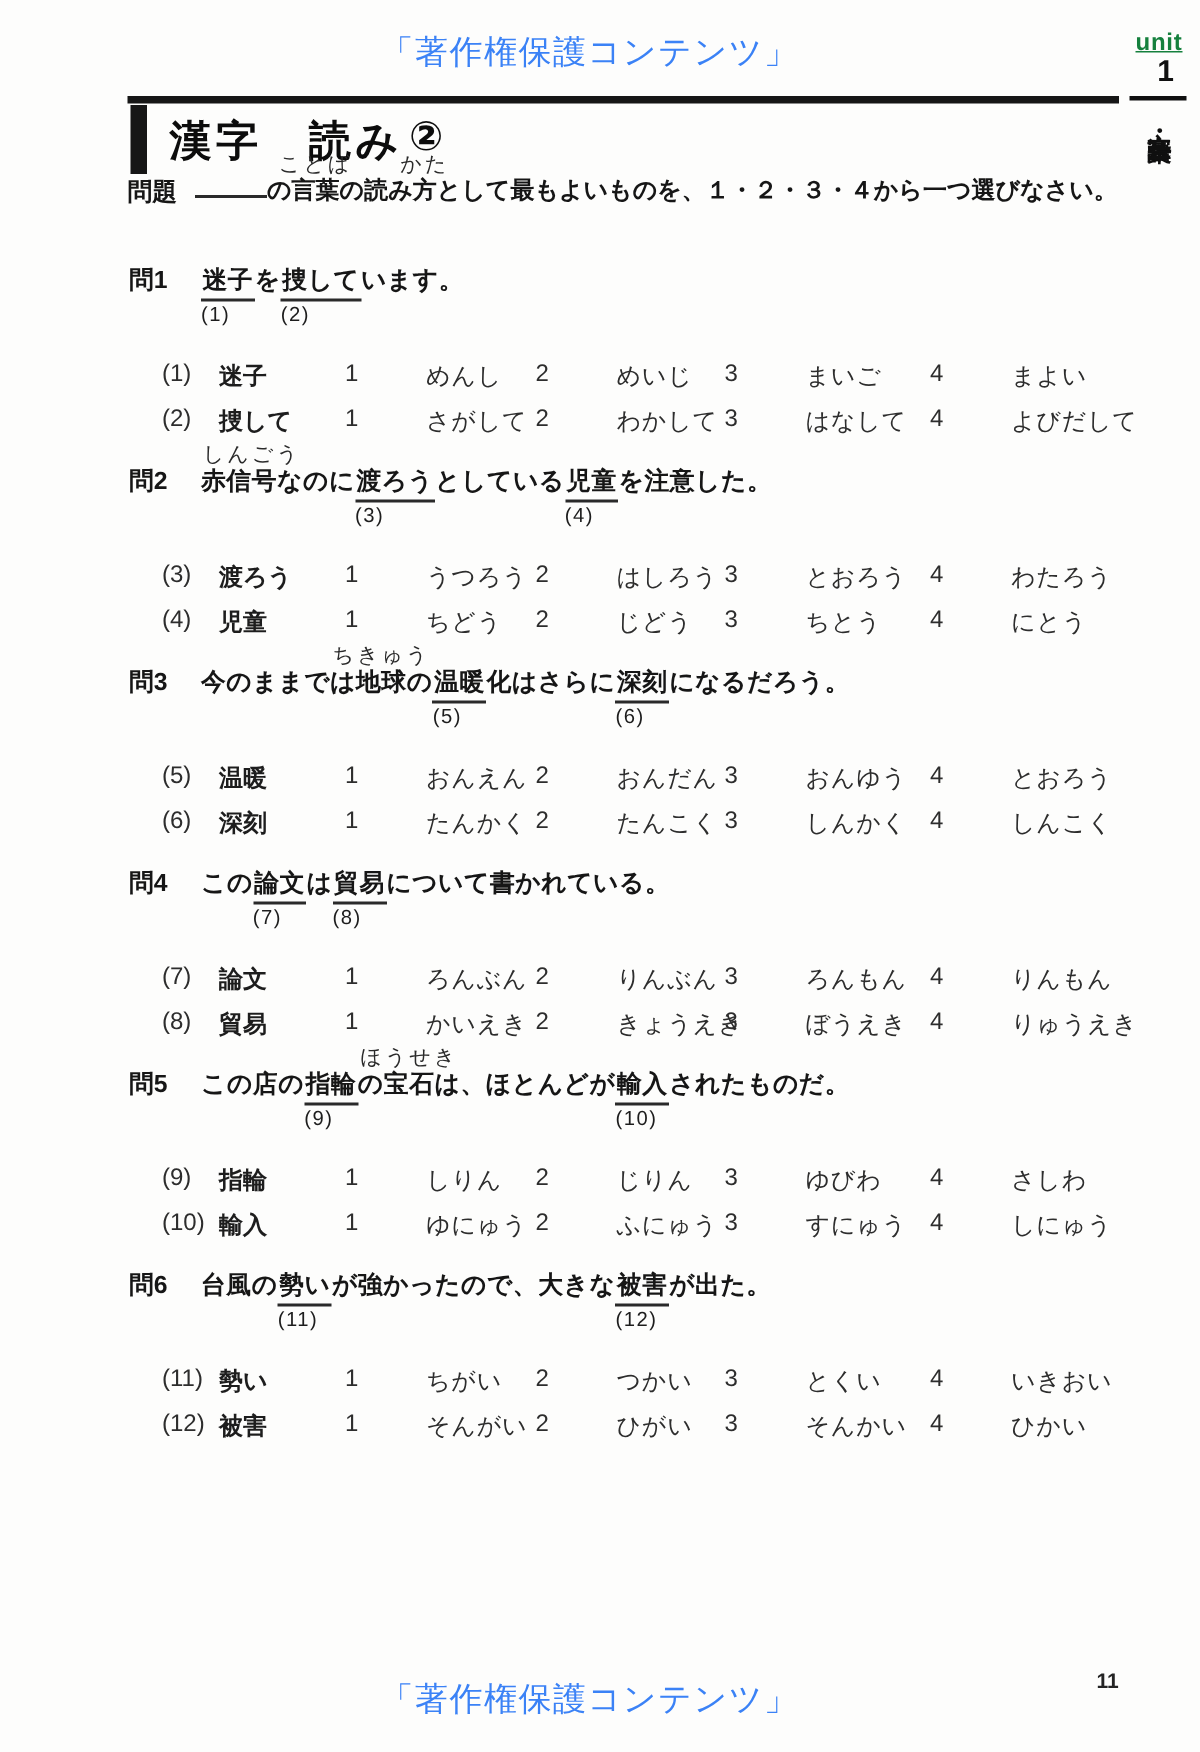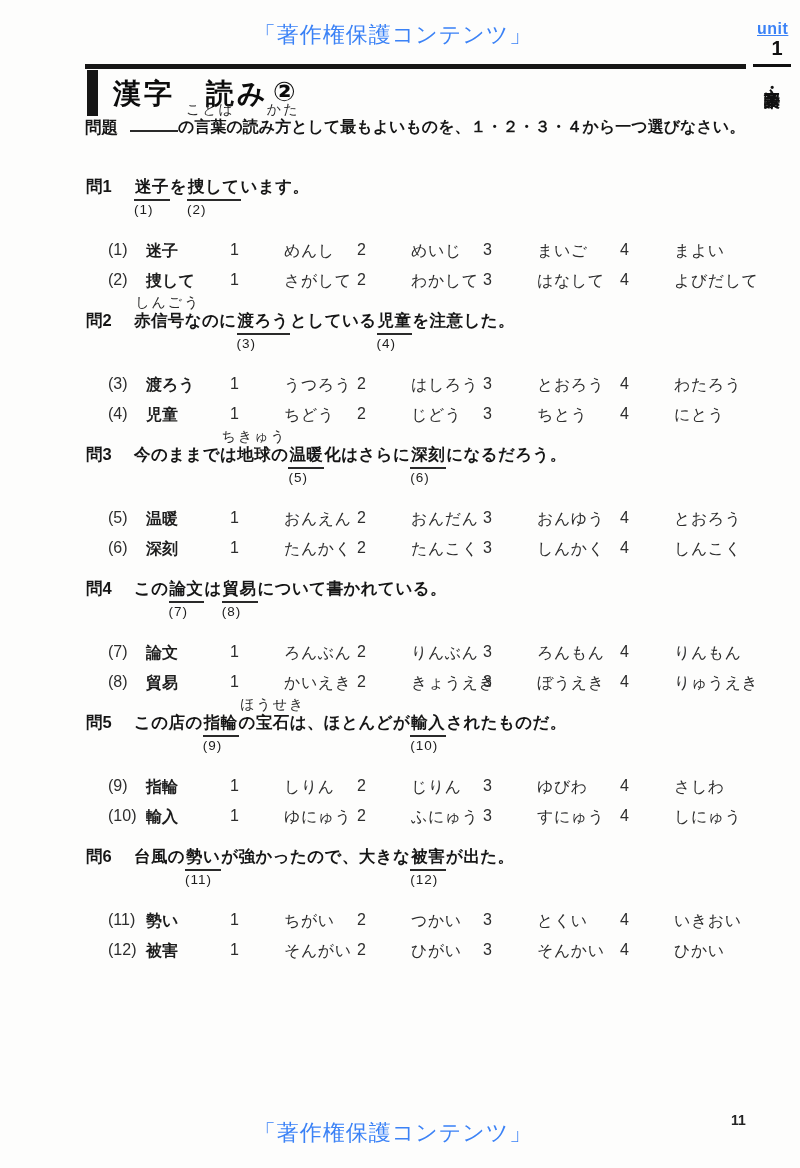--- a/index.html
+++ b/index.html
@@ -56,21 +56,21 @@
   .item-num { width:38px; flex-shrink:0; }
   .item-word { font-weight:600; color:#1d1d1d; }
   .opt { display:flex; flex-shrink:0; }
   .opt-1 { width:127px; }
   .opt-2 { width:126px; }
   .opt-3 { width:137px; }
   .opt-num { width:34px; flex-shrink:0; color:#2d2d2d; }
   .opt-text { letter-spacing:0.5px;margin-left:20px; }
 
   
-  .unit-label { position:absolute; top:20px; left:757px; font-size:16px; font-weight:bold; color:#3b82f6; letter-spacing:0.5px;text-decoration:underline; }
+  .unit-label { position:absolute; top:20px; left:757px; font-size:16px; font-weight:bold; color:#15803d; letter-spacing:0.5px;text-decoration:underline; }
   .unit-number { position:absolute; top:37px; left:764px; width:26px; text-align:center; font-size:20px; font-weight:bold; color:#101010; }
   .unit-rule { position:absolute; top:64px; left:753px; width:38px; height:3px; background:#101010; }
   .sidebar-vertical {
     position:absolute; top:76px; left:761px;
     writing-mode:vertical-rl; text-orientation:upright;
     font-size:16px; font-weight:bold; color:#101010; letter-spacing:1px; white-space:nowrap;
   }
 
   .page-number { position:absolute; top:1112px; left:731px; font-size:14px; font-weight:bold; color:#242424;text-align:center; }
 </style>

